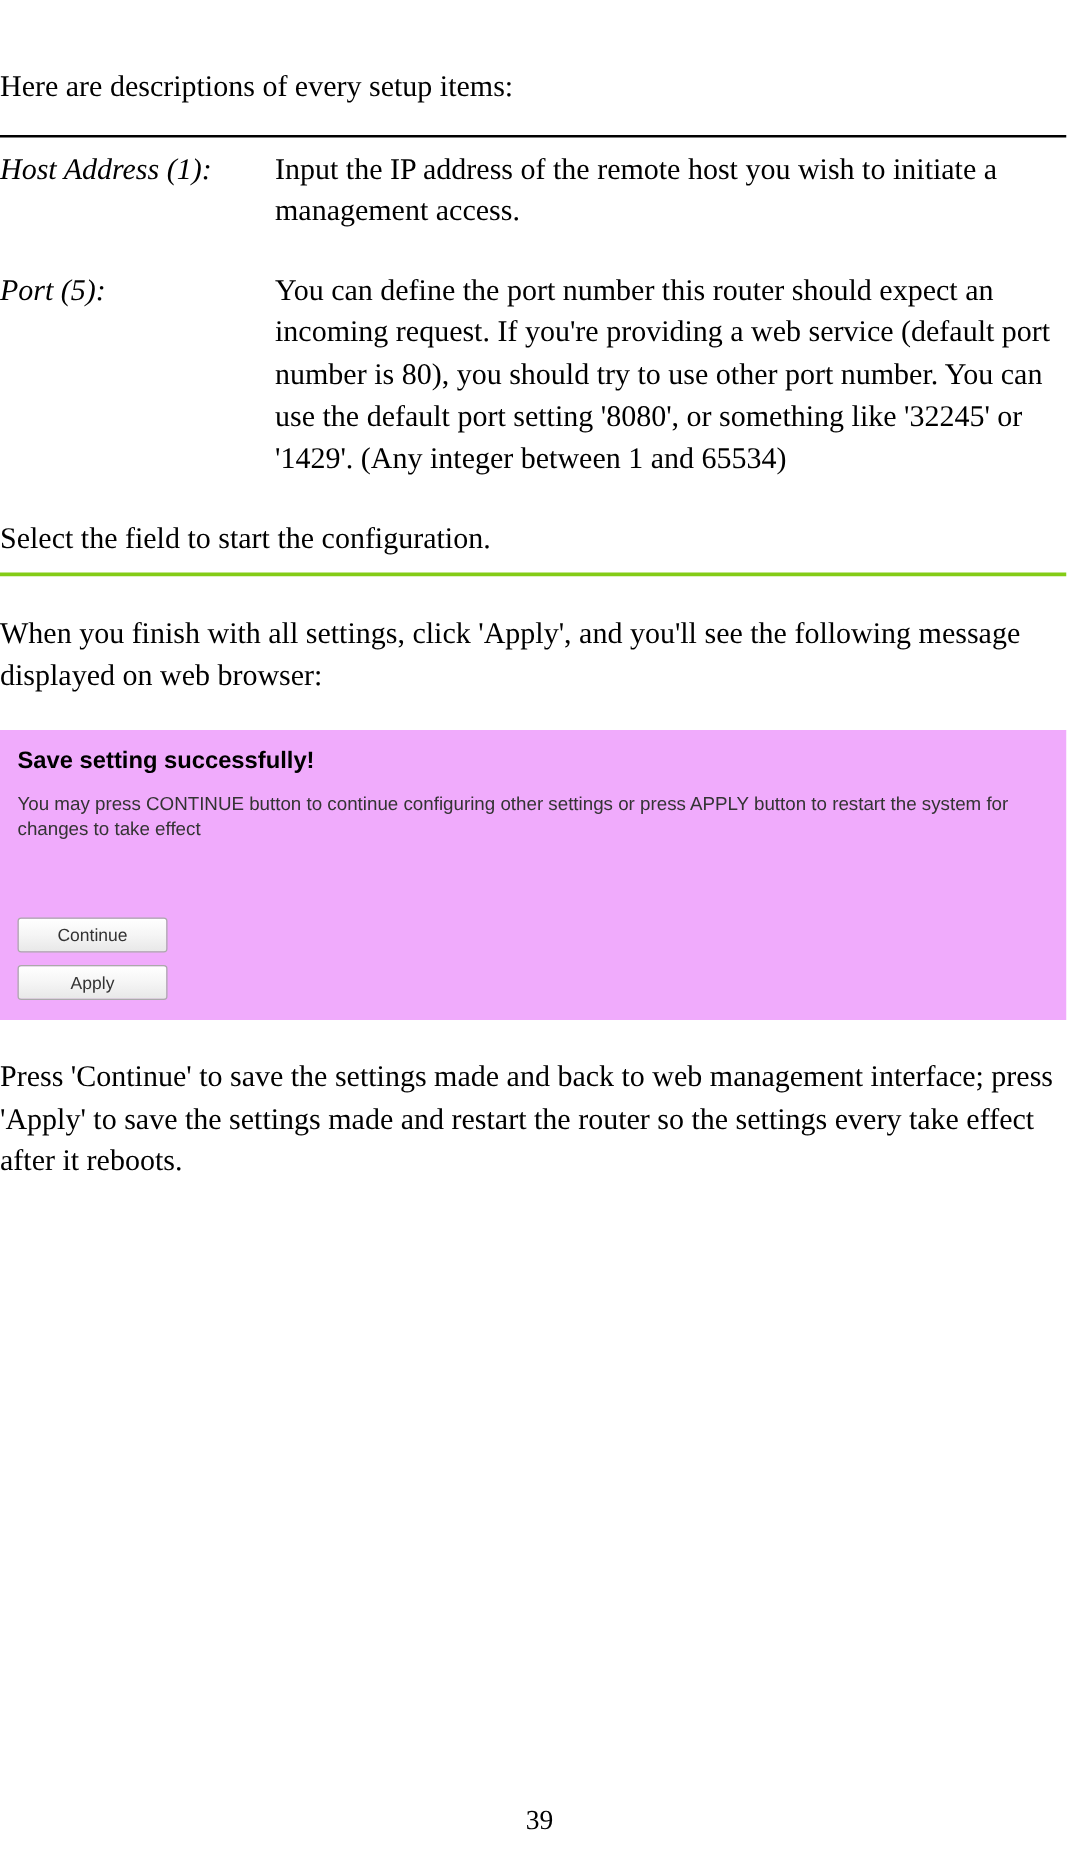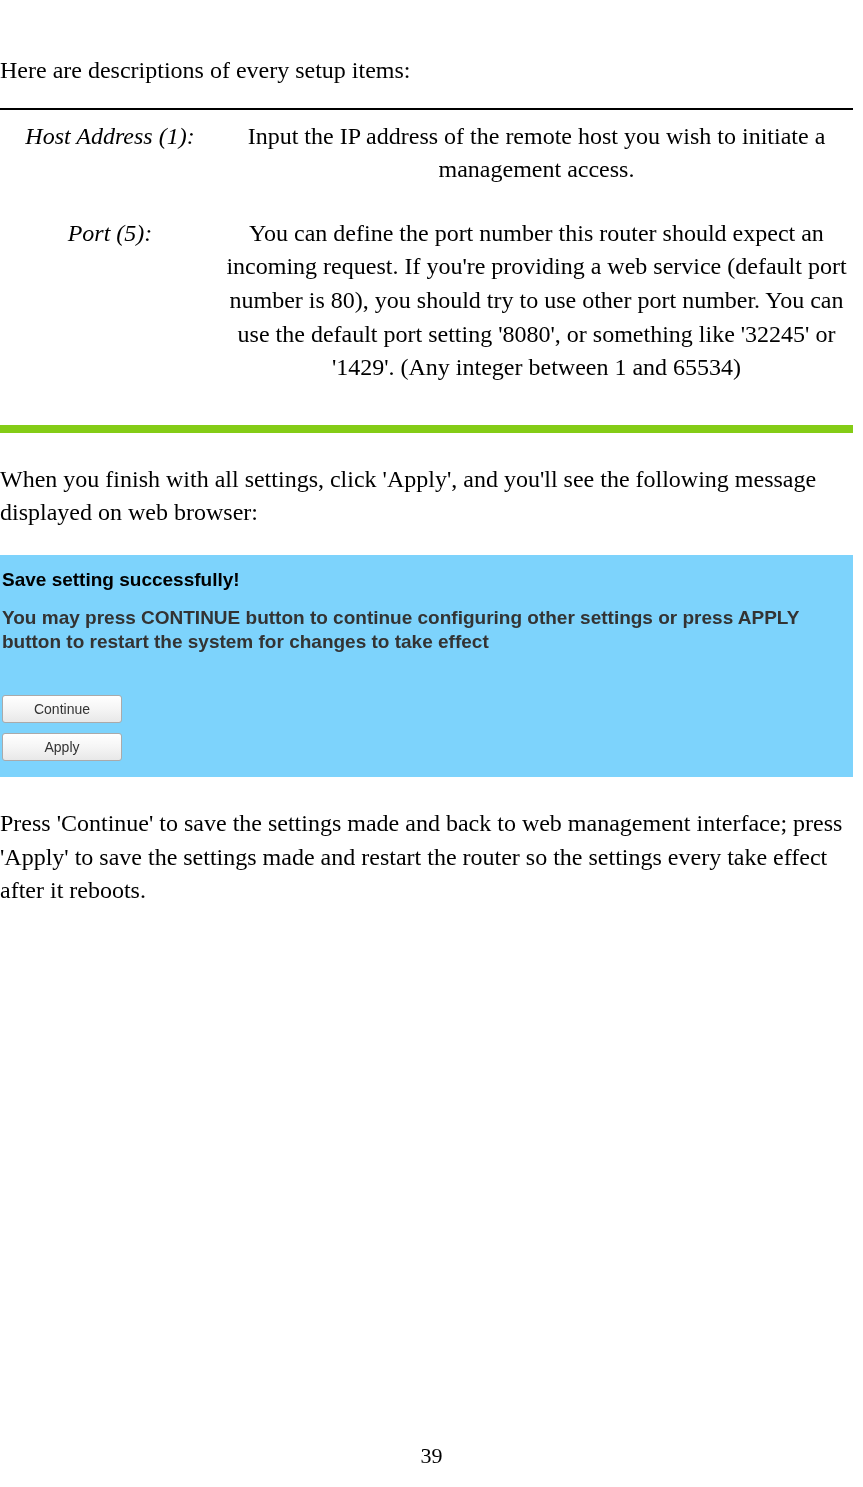--- a/index.html
+++ b/index.html
@@ -17,23 +17,22 @@
       min-height: 1487px;
       padding: 10px 10px 40px 0;
       position: relative;
     }
     .intro {
       margin-bottom: 20px;
       margin-top: 44px;
     }
     .table-container {
       border-top: 2px solid #000;
-      border-bottom: 8px solid #84cc16;
+      border-bottom: 3px solid #84cc16;
       margin-bottom: 30px;
-      text-align: center;
     }
     .def-row {
       display: flex;
       padding: 10px 0;
     }
     .def-label {
       width: 220px;
       font-style: italic;
       flex-shrink: 0;
     }
@@ -41,37 +40,36 @@
       flex: 1;
     }
     .def-spacer {
       height: 10px;
     }
     .paragraph {
       margin-bottom: 25px;
     }
     .dialog-box {
       width: 853px;
-      background: #7dd3fc;
-      padding: 12px 10px 16px 2px;
+      background: #f0abfc;
+      padding: 12px 10px 16px 14px;
       margin-bottom: 30px;
       font-family: Arial, sans-serif;
     }
     .dialog-title {
       font-size: 19px;
       font-weight: bold;
       color: #000;
       margin-bottom: 12px;
     }
     .dialog-text {
-      font-size: 19px;
+      font-size: 15px;
       color: #333;
-      margin-bottom: 40px;
+      margin-bottom: 61px;
       line-height: 1.3;
-      font-weight: bold;
     }
     .dialog-buttons {
       display: flex;
       gap: 10px;
       flex-direction: column;
     }
     .dialog-btn {
       width: 120px;
       height: 28px;
       background: linear-gradient(to bottom, #ffffff 0%, #f5f5f5 50%, #e8e8e8 100%);
@@ -101,20 +99,21 @@
     <div class="def-label">Host Address (1):</div>
     <div class="def-desc">Input the IP address of the remote host you wish to initiate a management access.</div>
   </div>
   <div class="def-spacer"></div>
   <div class="def-row">
     <div class="def-label">Port (5):</div>
     <div class="def-desc">You can define the port number this router should expect an incoming request. If you're providing a web service (default port number is 80), you should try to use other port number. You can use the default port setting '8080', or something like '32245' or '1429'. (Any integer between 1 and 65534)</div>
   </div>
   <div class="def-spacer"></div>
   <div class="def-row">
+    <div class="def-desc">Select the field to start the configuration.</div>
   </div>
 </div>
 
 <div class="paragraph">When you finish with all settings, click 'Apply', and you'll see the following message displayed on web browser:</div>
 
 <div class="dialog-box">
   <div class="dialog-title">Save setting successfully!</div>
   <div class="dialog-text">You may press CONTINUE button to continue configuring other settings or press APPLY button to restart the system for changes to take effect</div>
   <div class="dialog-buttons">
     <button class="dialog-btn">Continue</button>

